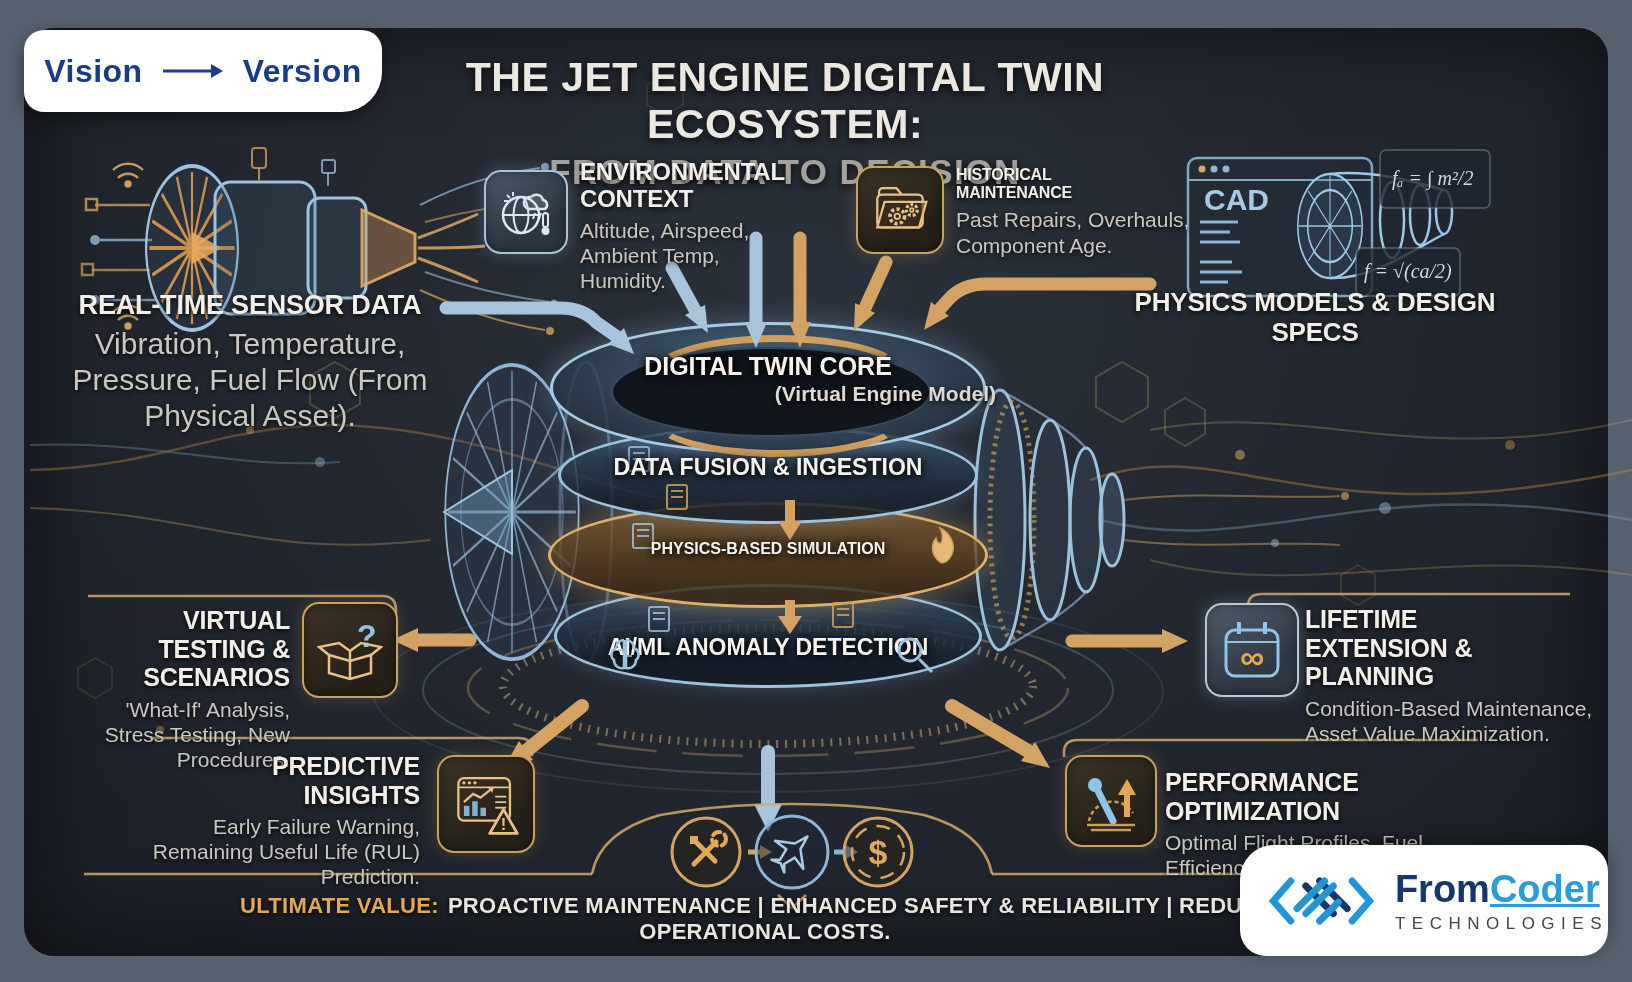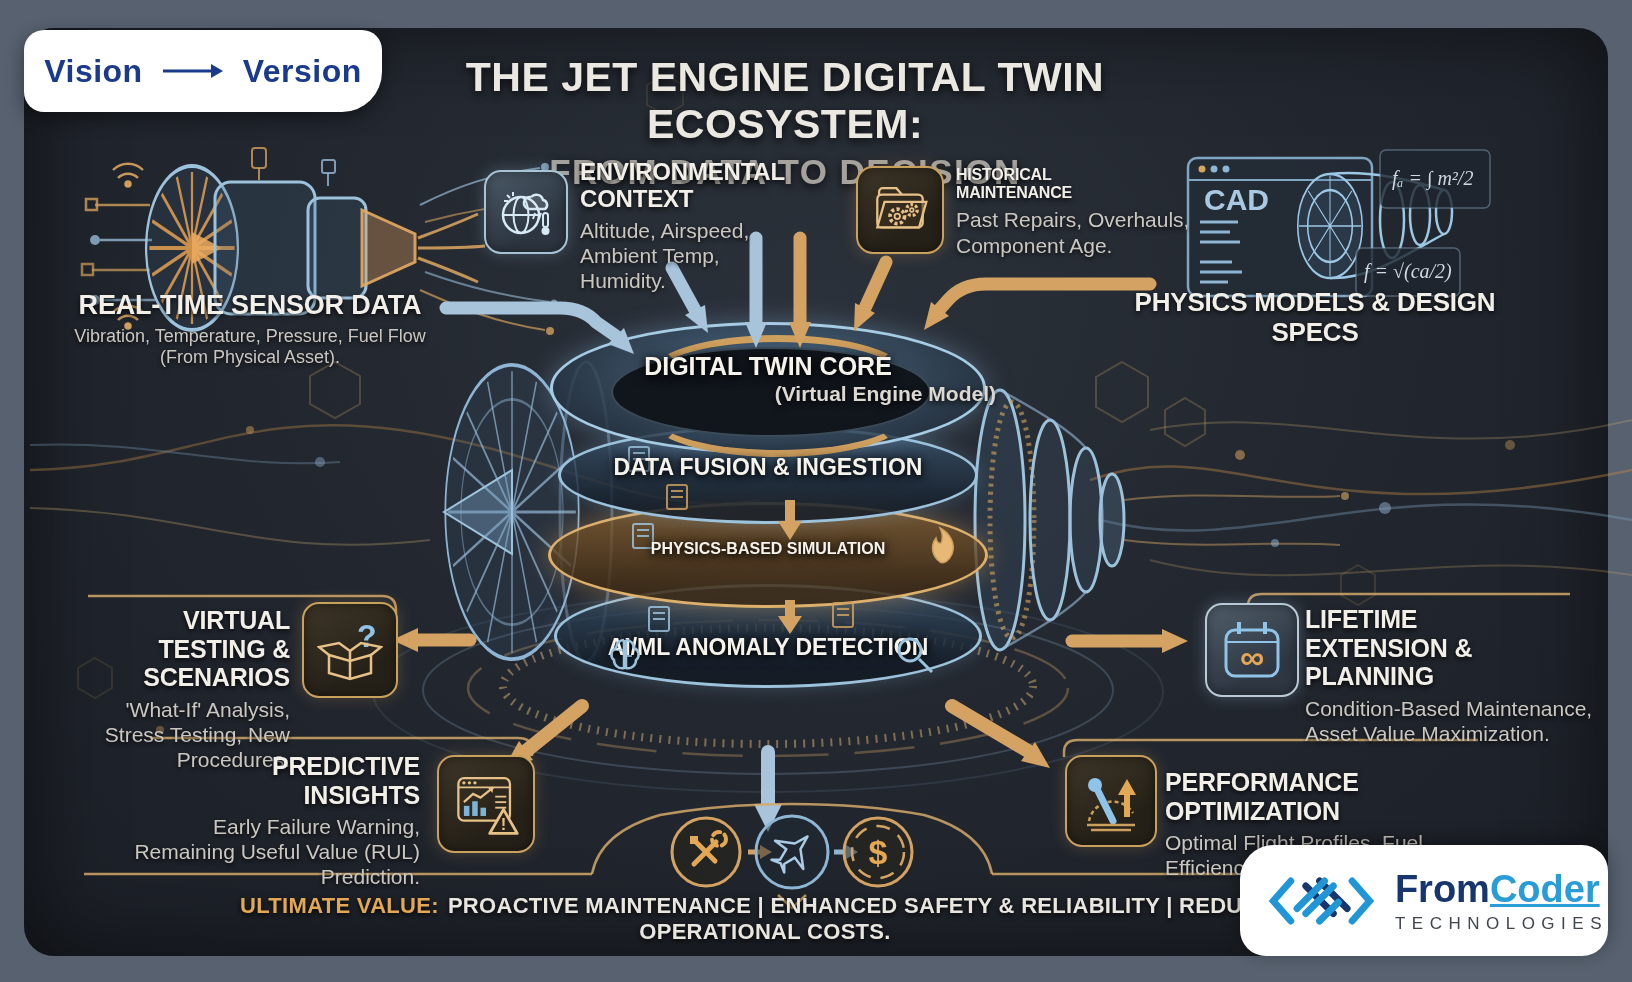--- a/index.html
+++ b/index.html
@@ -301,21 +301,21 @@
     <span class="word">Version</span>
   </div>
 
   <div class="title-wrap">
     <div class="title-l1">THE JET ENGINE DIGITAL TWIN ECOSYSTEM:</div>
     <div class="title-l2">FROM DATA TO DECISION</div>
   </div>
 
   <div class="tblock ta-c" style="left:70px;top:290px;width:360px;">
     <div class="b-title" style="font-size:27px;">REAL-TIME SENSOR DATA</div>
-    <div class="b-desc" style="font-size:18px;text-align:center;">Vibration, Temperature, Pressure, Fuel Flow (From Physical Asset).</div>
+    <div class="b-desc" style="font-size:30px;text-align:center;">Vibration, Temperature, Pressure, Fuel Flow (From Physical Asset).</div>
   </div>
 
   <div class="tile tile-blue" style="left:484px;top:170px;width:80px;height:80px;">
     <svg width="58" height="58" viewBox="0 0 58 58" fill="none">
       <circle cx="24" cy="32" r="18" stroke="#d7e9f5" stroke-width="2.5"></circle>
       <ellipse cx="24" cy="32" rx="7.5" ry="18" stroke="#d7e9f5" stroke-width="2"></ellipse>
       <line x1="6" y1="32" x2="42" y2="32" stroke="#d7e9f5" stroke-width="2"></line>
       <path d="M34,14 a7,7 0 0 1 12,3 a5,5 0 0 1 2,9 h-16 a5,5 0 0 1 2,-12" stroke="#d7e9f5" stroke-width="2.5" fill="rgba(215,233,245,.15)"></path>
       <path d="M38,30 l-2,6 M44,30 l-2,6" stroke="#d7e9f5" stroke-width="2"></path>
       <rect x="46" y="30" width="5" height="14" rx="2.5" stroke="#d7e9f5" stroke-width="2"></rect>
@@ -433,21 +433,21 @@
       <text x="32" y="51" text-anchor="middle" font-family="Liberation Sans, sans-serif" font-size="34" font-weight="bold" fill="#e2a855">∞</text>
     </svg>
   </div>
   <div class="tblock" style="left:1305px;top:605px;width:300px;">
     <div class="b-title"><span class="tw" style="max-width:250px;">LIFETIME EXTENSION &amp; PLANNING</span></div>
     <div class="b-desc"><span class="tw" style="max-width:295px;">Condition-Based Maintenance, Asset Value Maximization.</span></div>
   </div>
 
   <div class="tblock ta-r" style="left:120px;top:752px;width:300px;">
     <div class="b-title"><span class="tw" style="max-width:180px;">PREDICTIVE INSIGHTS</span></div>
-    <div class="b-desc"><span class="tw" style="max-width:300px;">Early Failure Warning, Remaining Useful Value (RUL) Prediction.</span></div>
+    <div class="b-desc"><span class="tw" style="max-width:300px;">Early Failure Warning, Remaining Useful Life (RUL) Prediction.</span></div>
   </div>
   <div class="tile tile-gold" style="left:437px;top:755px;width:94px;height:94px;">
     <svg width="70" height="70" viewBox="0 0 76 76" fill="none">
       <rect x="8" y="10" width="56" height="46" rx="6" stroke="#e7c188" stroke-width="2.5"></rect>
       <line x1="8" y1="20" x2="64" y2="20" stroke="#e7c188" stroke-width="2"></line>
       <circle cx="14" cy="15" r="1.8" fill="#e7c188"></circle>
         <circle cx="20" cy="15" r="1.8" fill="#e7c188"></circle>
         <circle cx="26" cy="15" r="1.8" fill="#e7c188"></circle>
       <rect x="14" y="40" width="6" height="11" fill="#7fb3d6"></rect>
       <rect x="23" y="35" width="6" height="16" fill="#7fb3d6"></rect>

